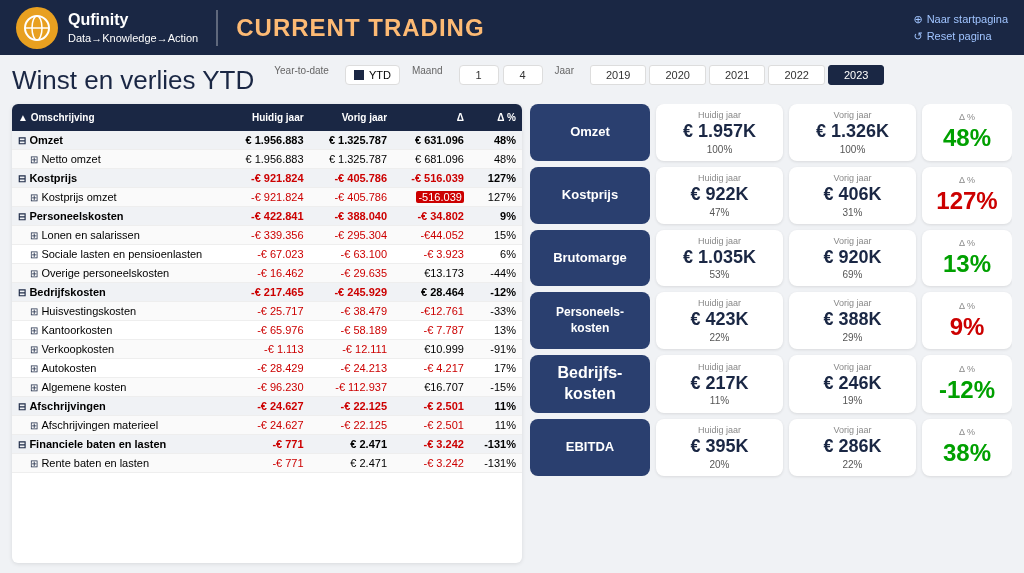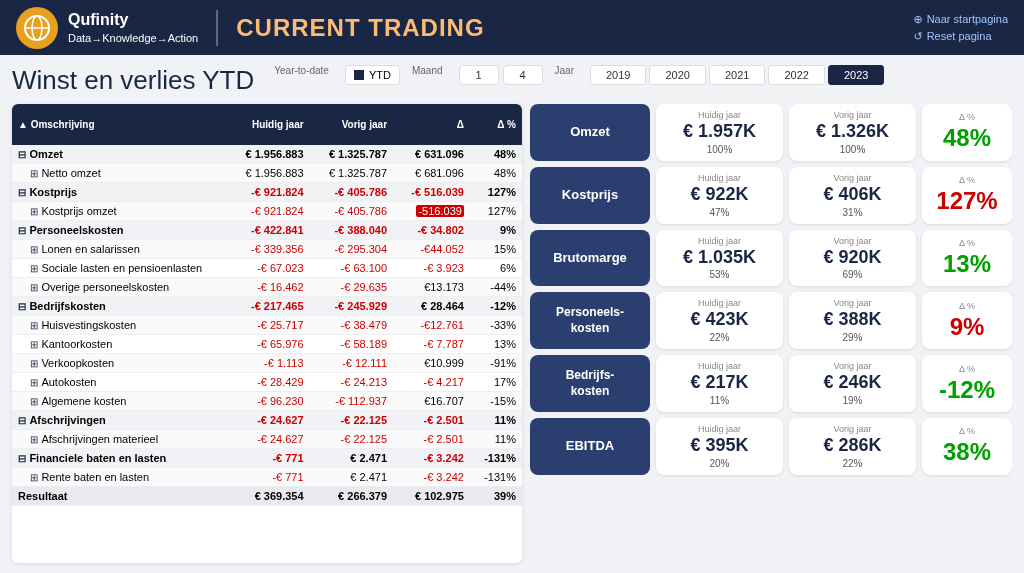--- a/index.html
+++ b/index.html
@@ -70,21 +70,21 @@
     
     .bottom-section { display: flex; gap: 8px; flex: 1; }
 
     
     .table-container {
       background: white; border-radius: 6px; flex: 0 0 510px;
       overflow: hidden; box-shadow: 0 1px 4px rgba(0,0,0,0.1);
     }
     table { width: 100%; border-collapse: collapse; font-size: 11px; }
     thead tr { background: #1a2744; color: white; }
-    thead th { padding: 15px 6px; text-align: right; font-weight: 600; font-size: 10px; white-space: nowrap; }
+    thead th { padding: 8px 6px; text-align: right; font-weight: 600; font-size: 10px; white-space: nowrap; }
     thead th:first-child { text-align: left; width: 42%; }
     tbody tr { border-bottom: 1px solid #eee; }
     tbody tr:nth-child(even) { background: #fafafa; }
     tbody tr.bold-row { font-weight: bold; background: #f0f2f5; }
     tbody tr.total-row { font-weight: bold; background: #e8eaf0; }
     tbody td { padding: 3px 6px; text-align: right; white-space: nowrap; }
     tbody td:first-child { text-align: left; }
     .expand-icon { color: #1a2744; margin-right: 3px; font-size: 10px; }
     .indent { padding-left: 18px !important; }
     .negative { color: #cc0000; }
@@ -311,27 +311,20 @@
             <td class="negative">-€ 3.242</td>
             <td>-131%</td>
           </tr>
           <tr>
             <td class="indent"><span class="expand-icon">⊞</span>Rente baten en lasten</td>
             <td class="negative">-€ 771</td>
             <td>€ 2.471</td>
             <td class="negative">-€ 3.242</td>
             <td>-131%</td>
           </tr>
-          <tr class="total-row">
-            <td>Resultaat</td>
-            <td>€ 369.354</td>
-            <td>€ 266.379</td>
-            <td>€ 102.975</td>
-            <td>39%</td>
-          </tr>
         </tbody>
       </table>
     </div>
 
     <div class="cards-area">
 
       <div class="card-row">
         <div class="card-label">Omzet</div>
         <div class="card">
           <div class="card-sub-label">Huidig jaar</div>
@@ -397,21 +390,21 @@
           <div class="card-value">€ 388K</div>
           <div class="card-pct">29%</div>
         </div>
         <div class="card">
           <div class="card-delta-label">Δ %</div>
           <div class="card-delta-pct red">9%</div>
         </div>
       </div>
 
       <div class="card-row">
-        <div class="card-label" style="font-size:12px">Bedrijfs-<br>kosten</div>
+        <div class="card-label" style="font-size:16px">Bedrijfs-<br>kosten</div>
         <div class="card">
           <div class="card-sub-label">Huidig jaar</div>
           <div class="card-value">€ 217K</div>
           <div class="card-pct">11%</div>
         </div>
         <div class="card">
           <div class="card-sub-label">Vorig jaar</div>
           <div class="card-value">€ 246K</div>
           <div class="card-pct">19%</div>
         </div>

